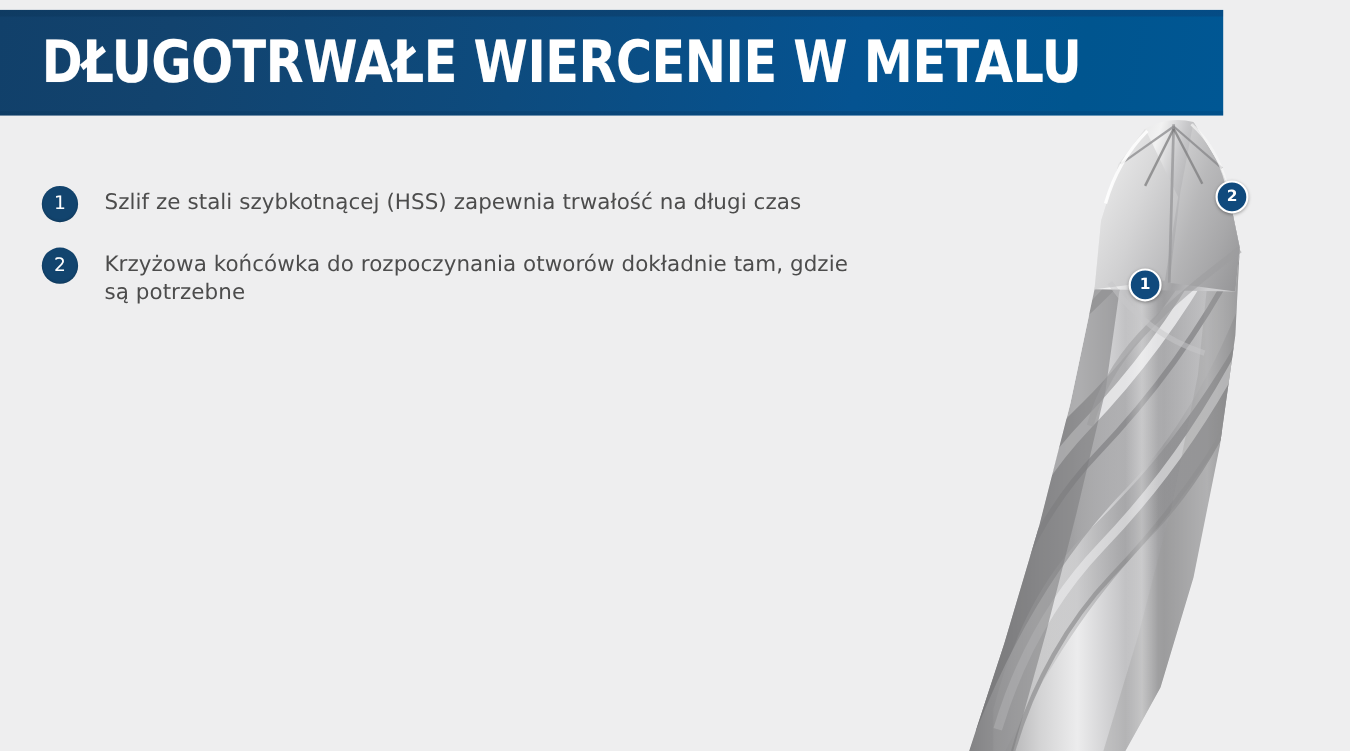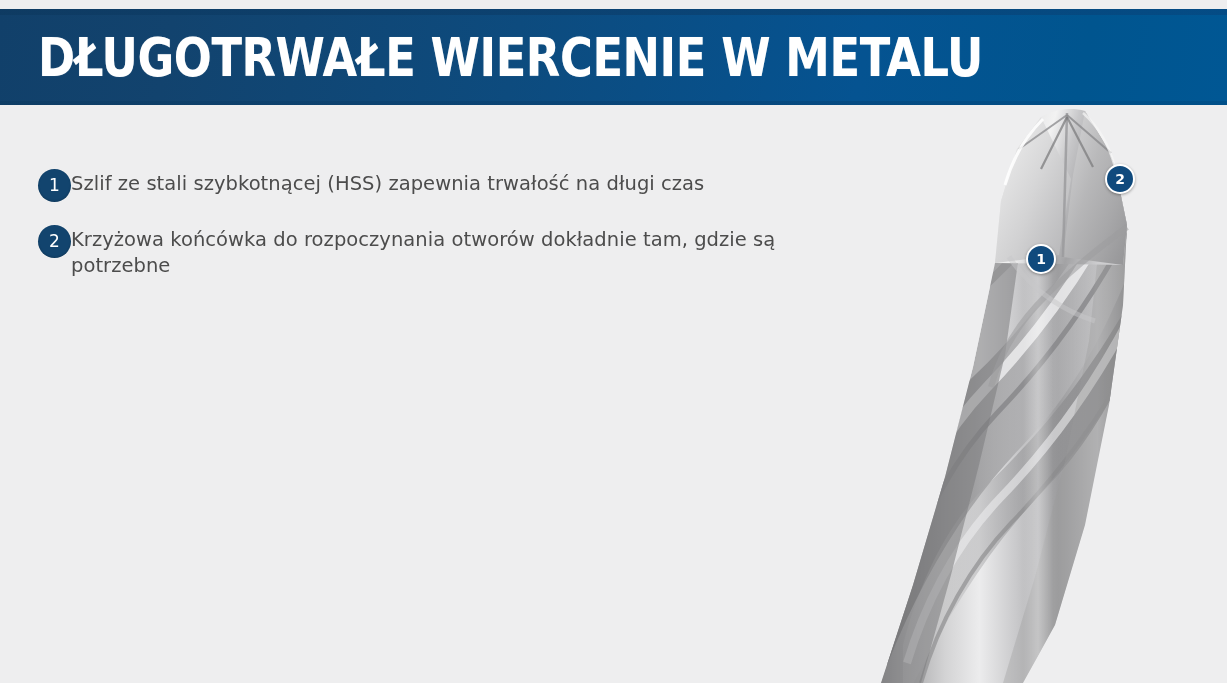--- a/index.html
+++ b/index.html
@@ -6,21 +6,21 @@
   body{
     width:1227px;height:683px;overflow:hidden;position:relative;
     background:#eeeeef;
     font-family:"Liberation Sans",sans-serif;
     -webkit-font-smoothing:antialiased;
   }
   .stage{position:absolute;inset:0;}
 
   
   .banner{
-    position:absolute;left:0;top:9px;width:1227px;height:96px;
+    position:absolute;left:0;top:9px;width:1112px;height:96px;
     background:linear-gradient(100deg,#11406a 0%,#12436e 14%,#0d4b7e 42%,#055391 70%,#00558f 88%,#005794 100%);
     overflow:hidden;
   }
   .banner-topshade{
     position:absolute;left:0;top:0;width:100%;height:6px;
     background:linear-gradient(100deg,#0e3a61 0%,#0c406e 45%,#054a83 100%);
     opacity:.85;
   }
   .banner-botshade{
     position:absolute;left:0;bottom:0;width:100%;height:4px;
@@ -55,20 +55,21 @@
     background:#12446e;
     color:#ffffff;
     display:flex;align-items:center;justify-content:center;
     font-family:"DejaVu Sans","Liberation Sans",sans-serif;
     font-size:17px;font-weight:400;
     line-height:1;
     margin-top:1px;
     box-shadow:inset 0 -1px 2px rgba(0,0,0,.18);
   }
   .feature-text{
+    margin-left:24px;
     color:#4c4c4c;
     font-family:"DejaVu Sans","Liberation Sans",sans-serif;
     font-size:19.5px;
     font-weight:400;
     line-height:1.32;
     letter-spacing:.05px;
     padding-top:3px;
   }
 
   

